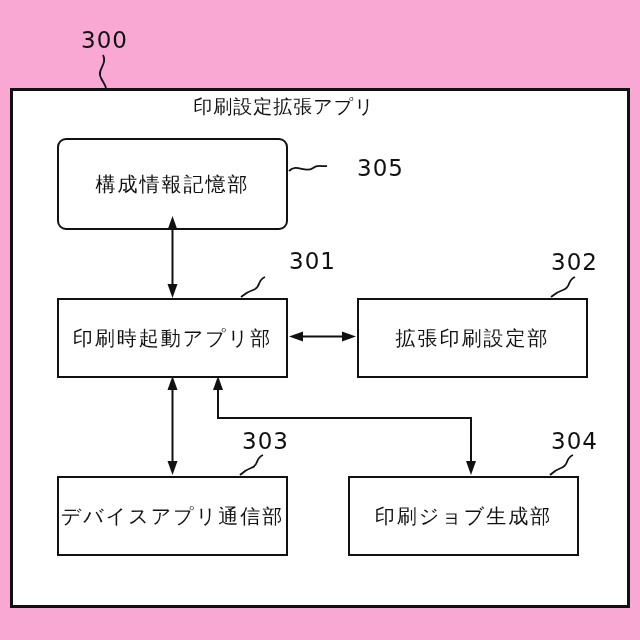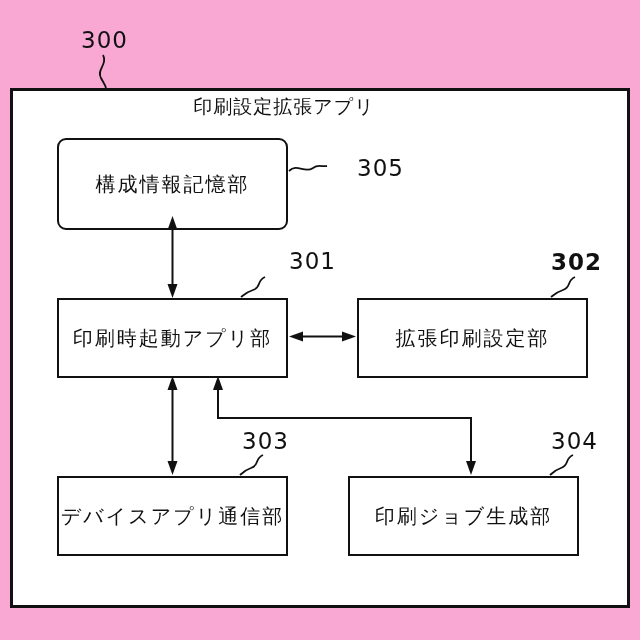--- a/index.html
+++ b/index.html
@@ -62,21 +62,21 @@
   .ref {
     position: absolute;
     font-size: 23px;
     letter-spacing: 1px;
     color: #111111;
     white-space: nowrap;
   }
   .r300 { left: 81px;  top: 27px;  }
   .r305 { left: 327px; top: 155px; margin-left: 30px; }
   .r301 { left: 241px; top: 248px; margin-left: 48px; }
-  .r302 { left: 551px; top: 249px; font-weight: bold; }
+  .r302 { left: 551px; top: 249px; }
   .r303 { left: 242px; top: 428px; text-align: right; }
   .r304 { left: 551px; top: 428px; }
   .overlay {
     position: absolute;
     left: 0;
     top: 0;
     width: 640px;
     height: 640px;
     pointer-events: none;
   }

